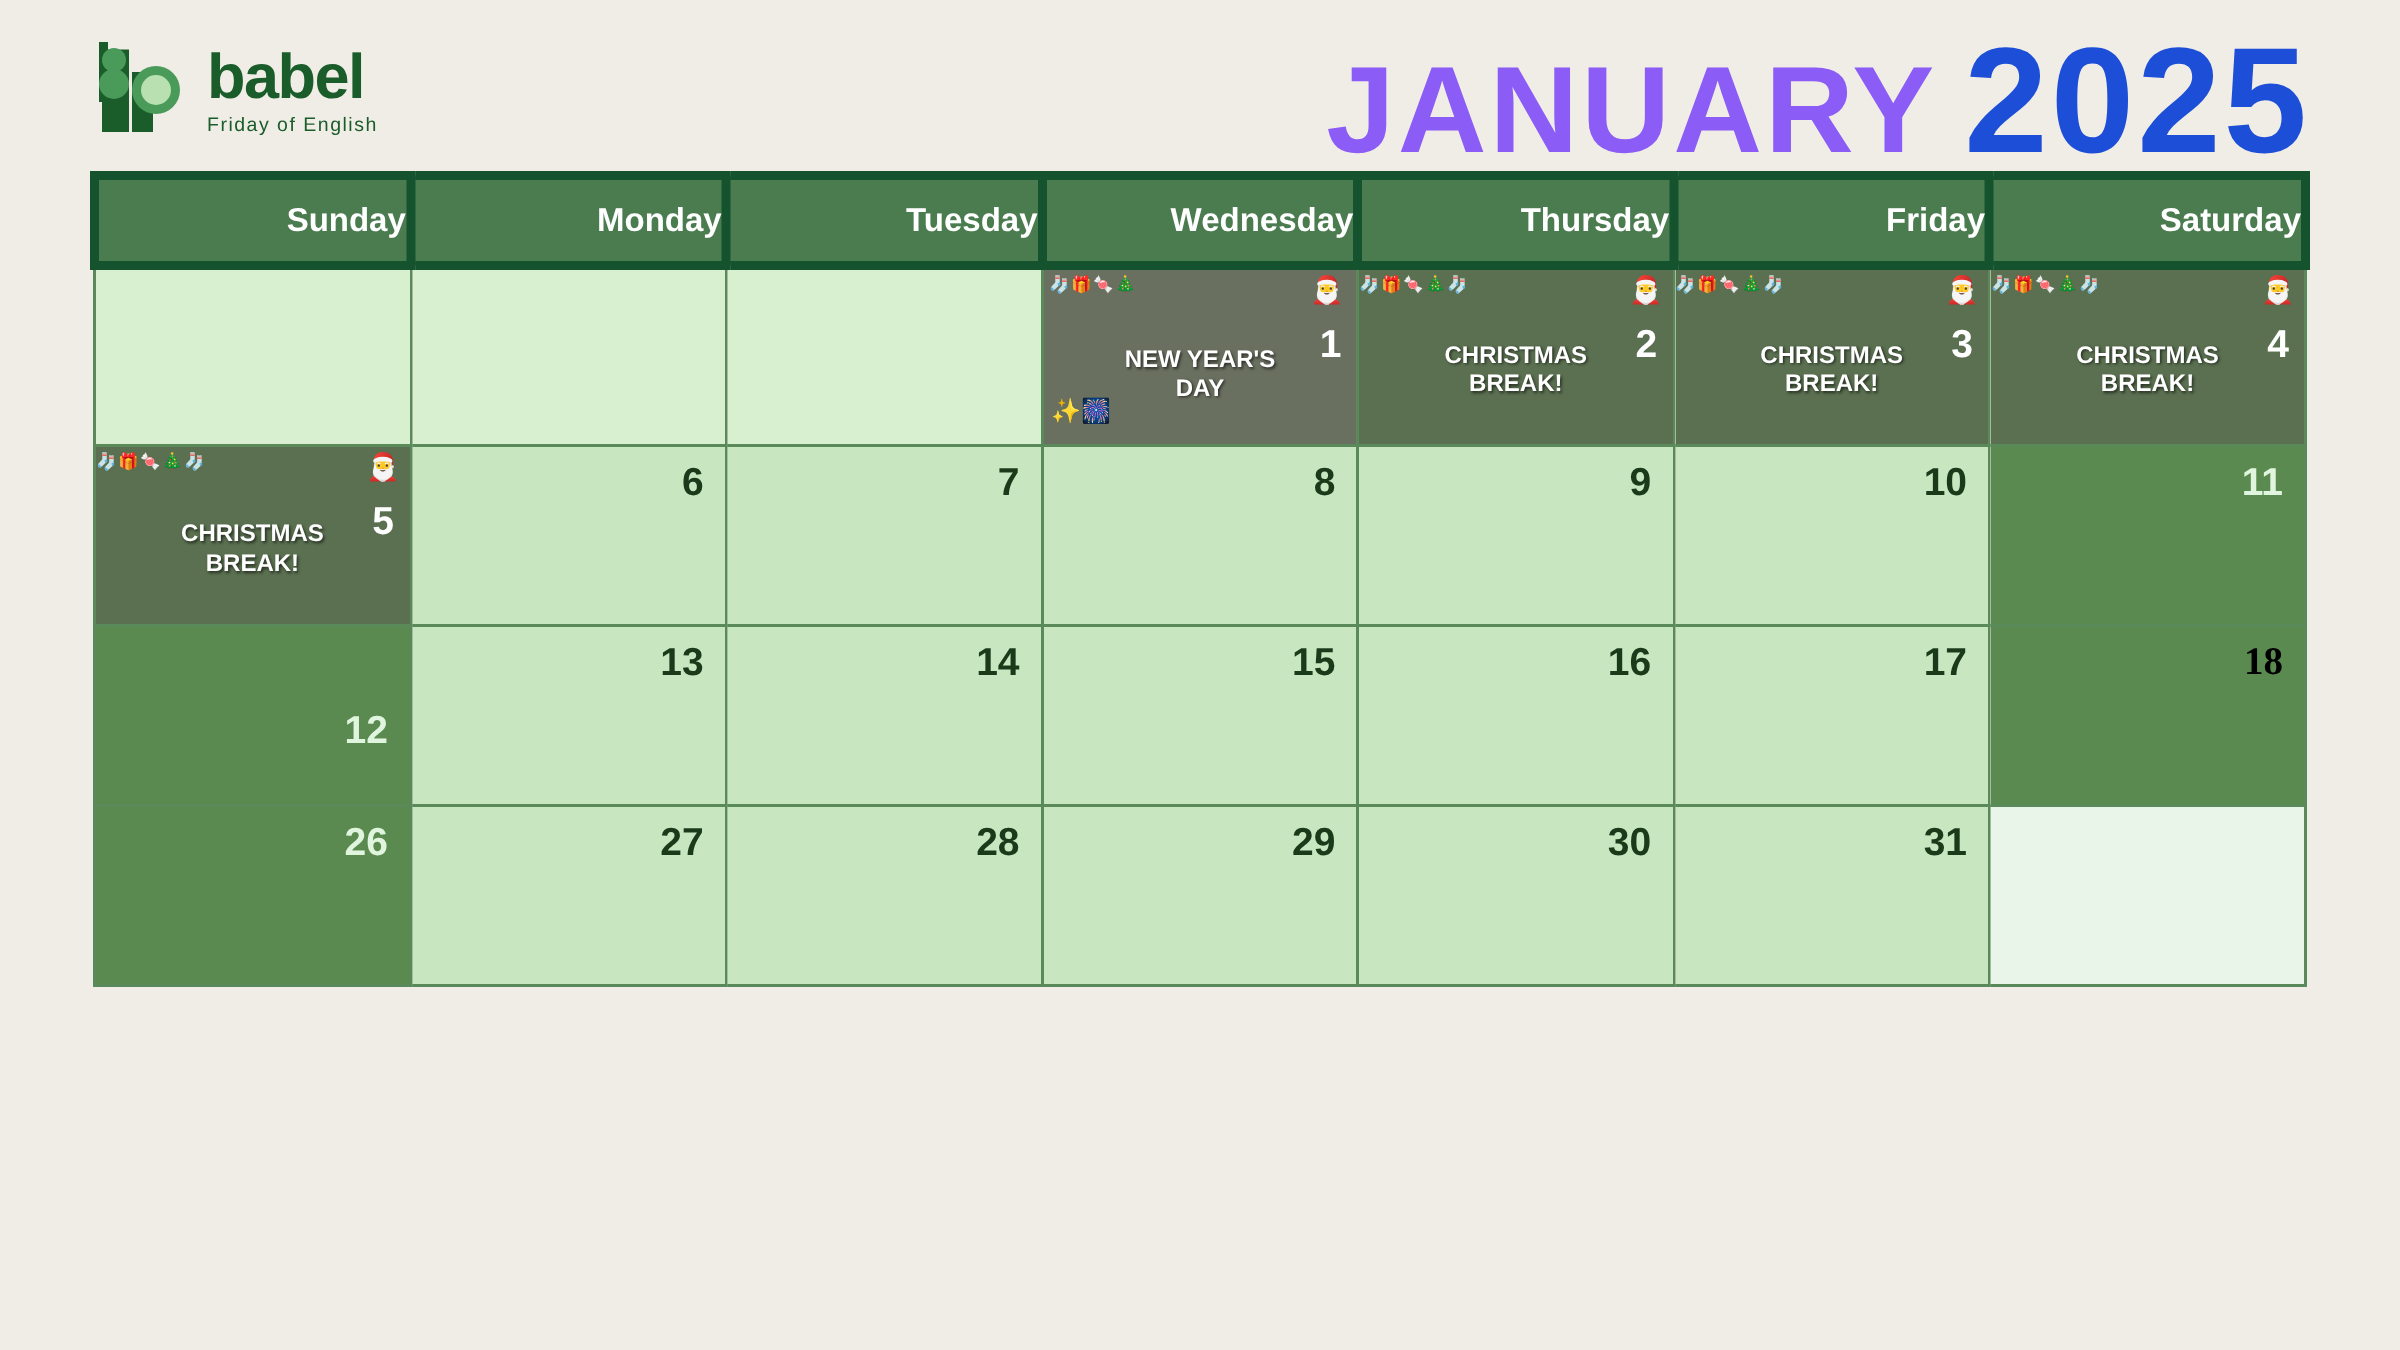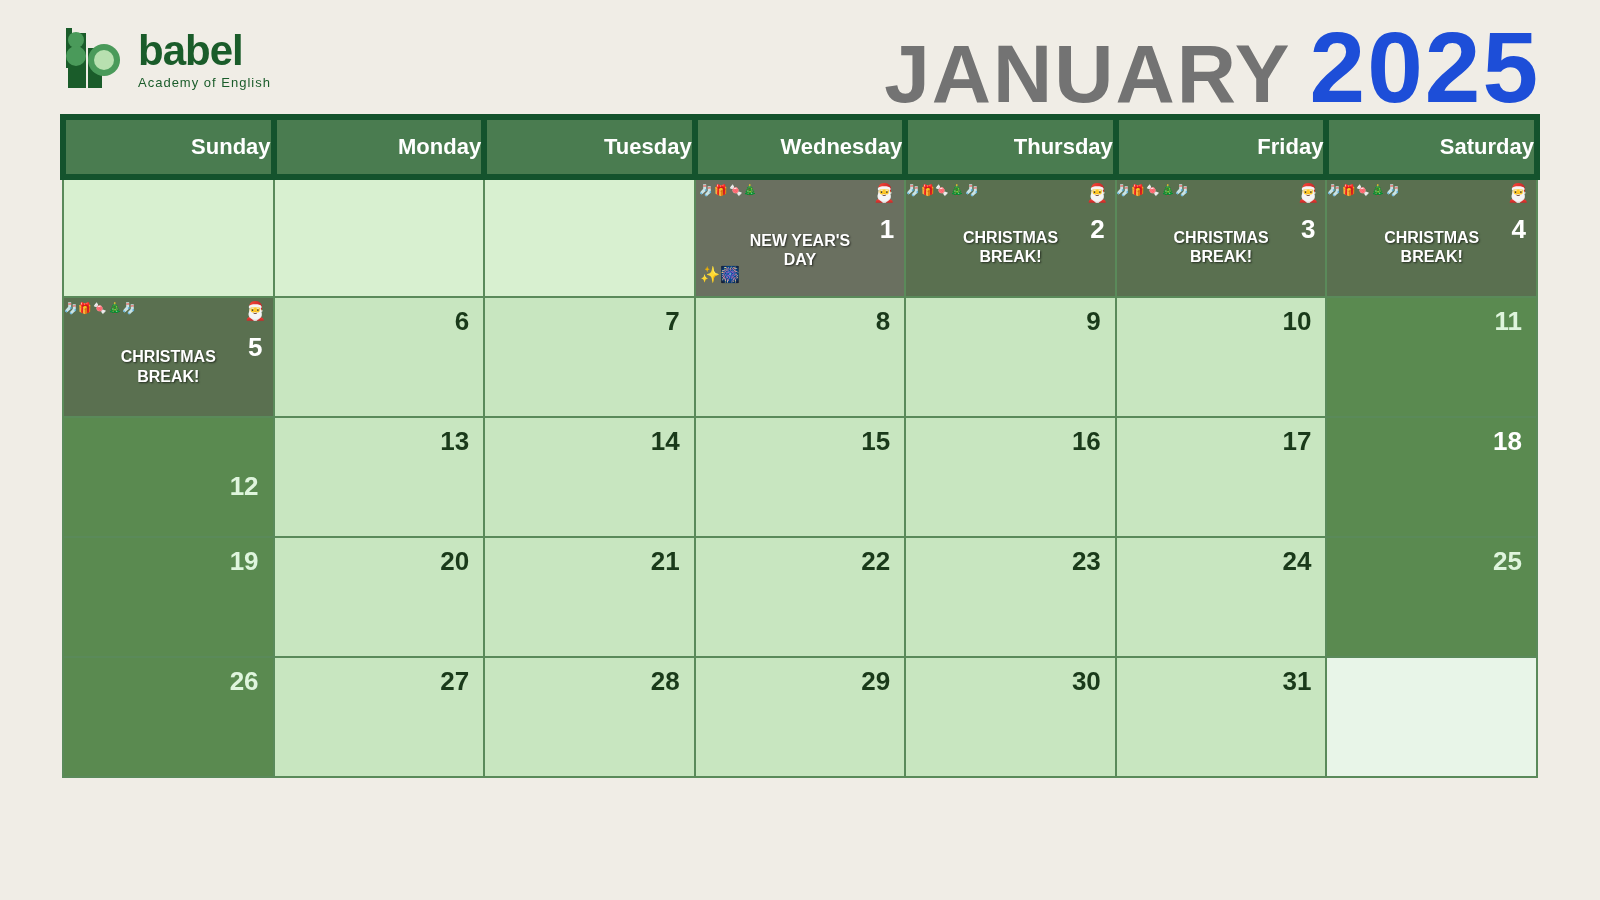--- a/index.html
+++ b/index.html
@@ -79,21 +79,21 @@
       right: 60px;
       top: 10px;
       display: flex;
       align-items: baseline;
       gap: 18px;
     }
 
     .month-name {
       font-size: 82px;
       font-weight: 900;
-      color: #737373;
+      color: #8b5cf6;
       letter-spacing: 2px;
       font-family: 'Arial Black', Arial, sans-serif;
     }
 
     .year-text {
       font-size: 100px;
       font-weight: 900;
       color: #1d4ed8;
       letter-spacing: 2px;
       font-family: 'Arial Black', Arial, sans-serif;
@@ -157,21 +157,21 @@
 
       <circle cx="44" cy="42" r="16" fill="#4a9a5a"></circle>
       <circle cx="44" cy="42" r="10" fill="#b8e0b0"></circle>
 
       <rect x="6" y="10" width="6" height="40" fill="#1a5c2a"></rect>
       <ellipse cx="16" cy="22" rx="8" ry="8" fill="#4a9a5a"></ellipse>
       <ellipse cx="16" cy="38" rx="10" ry="10" fill="#4a9a5a"></ellipse>
     </svg>
     <div class="logo-text-block">
       <span class="logo-babel">babel</span>
-      <span class="logo-subtitle">Academy of English</span>
+      <span class="logo-subtitle">Friday of English</span>
     </div>
   </div>
 
 
   <div class="month-title-area">
     <span class="month-name">JANUARY</span>
     <span class="year-text">2025</span>
   </div>
 </div>
 
@@ -288,47 +288,24 @@
       <td class="cell-light">
           <span class="day-number">15</span>
         </td>
       <td class="cell-light">
           <span class="day-number">16</span>
         </td>
       <td class="cell-light">
           <span class="day-number">17</span>
         </td>
       <td class="cell-dark">
-          <span class="day-number" style="color:#ffffff;">18</span>
-        </td>
-    </tr>
-
-    <tr>
-      <td class="cell-dark">
-          <span class="day-number" style="color:#dff5dd;">19</span>
-        </td>
-      <td class="cell-light">
-          <span class="day-number">20</span>
-        </td>
-      <td class="cell-light">
-          <span class="day-number">21</span>
-        </td>
-      <td class="cell-light">
-          <span class="day-number">22</span>
-        </td>
-      <td class="cell-light">
-          <span class="day-number">23</span>
-        </td>
-      <td class="cell-light">
-          <span class="day-number">24</span>
-        </td>
-      <td class="cell-dark">
-          <span class="day-number" style="color:#dff5dd;">25</span>
-        </td>
-    </tr>
+          <span class="day-number" style="color:#000000;font-family:Liberation Serif, serif;">18</span>
+        </td>
+    </tr>
+
 
     <tr>
       <td class="cell-dark">
           <span class="day-number" style="color:#dff5dd;">26</span>
         </td>
       <td class="cell-light">
           <span class="day-number">27</span>
         </td>
       <td class="cell-light">
           <span class="day-number">28</span>

